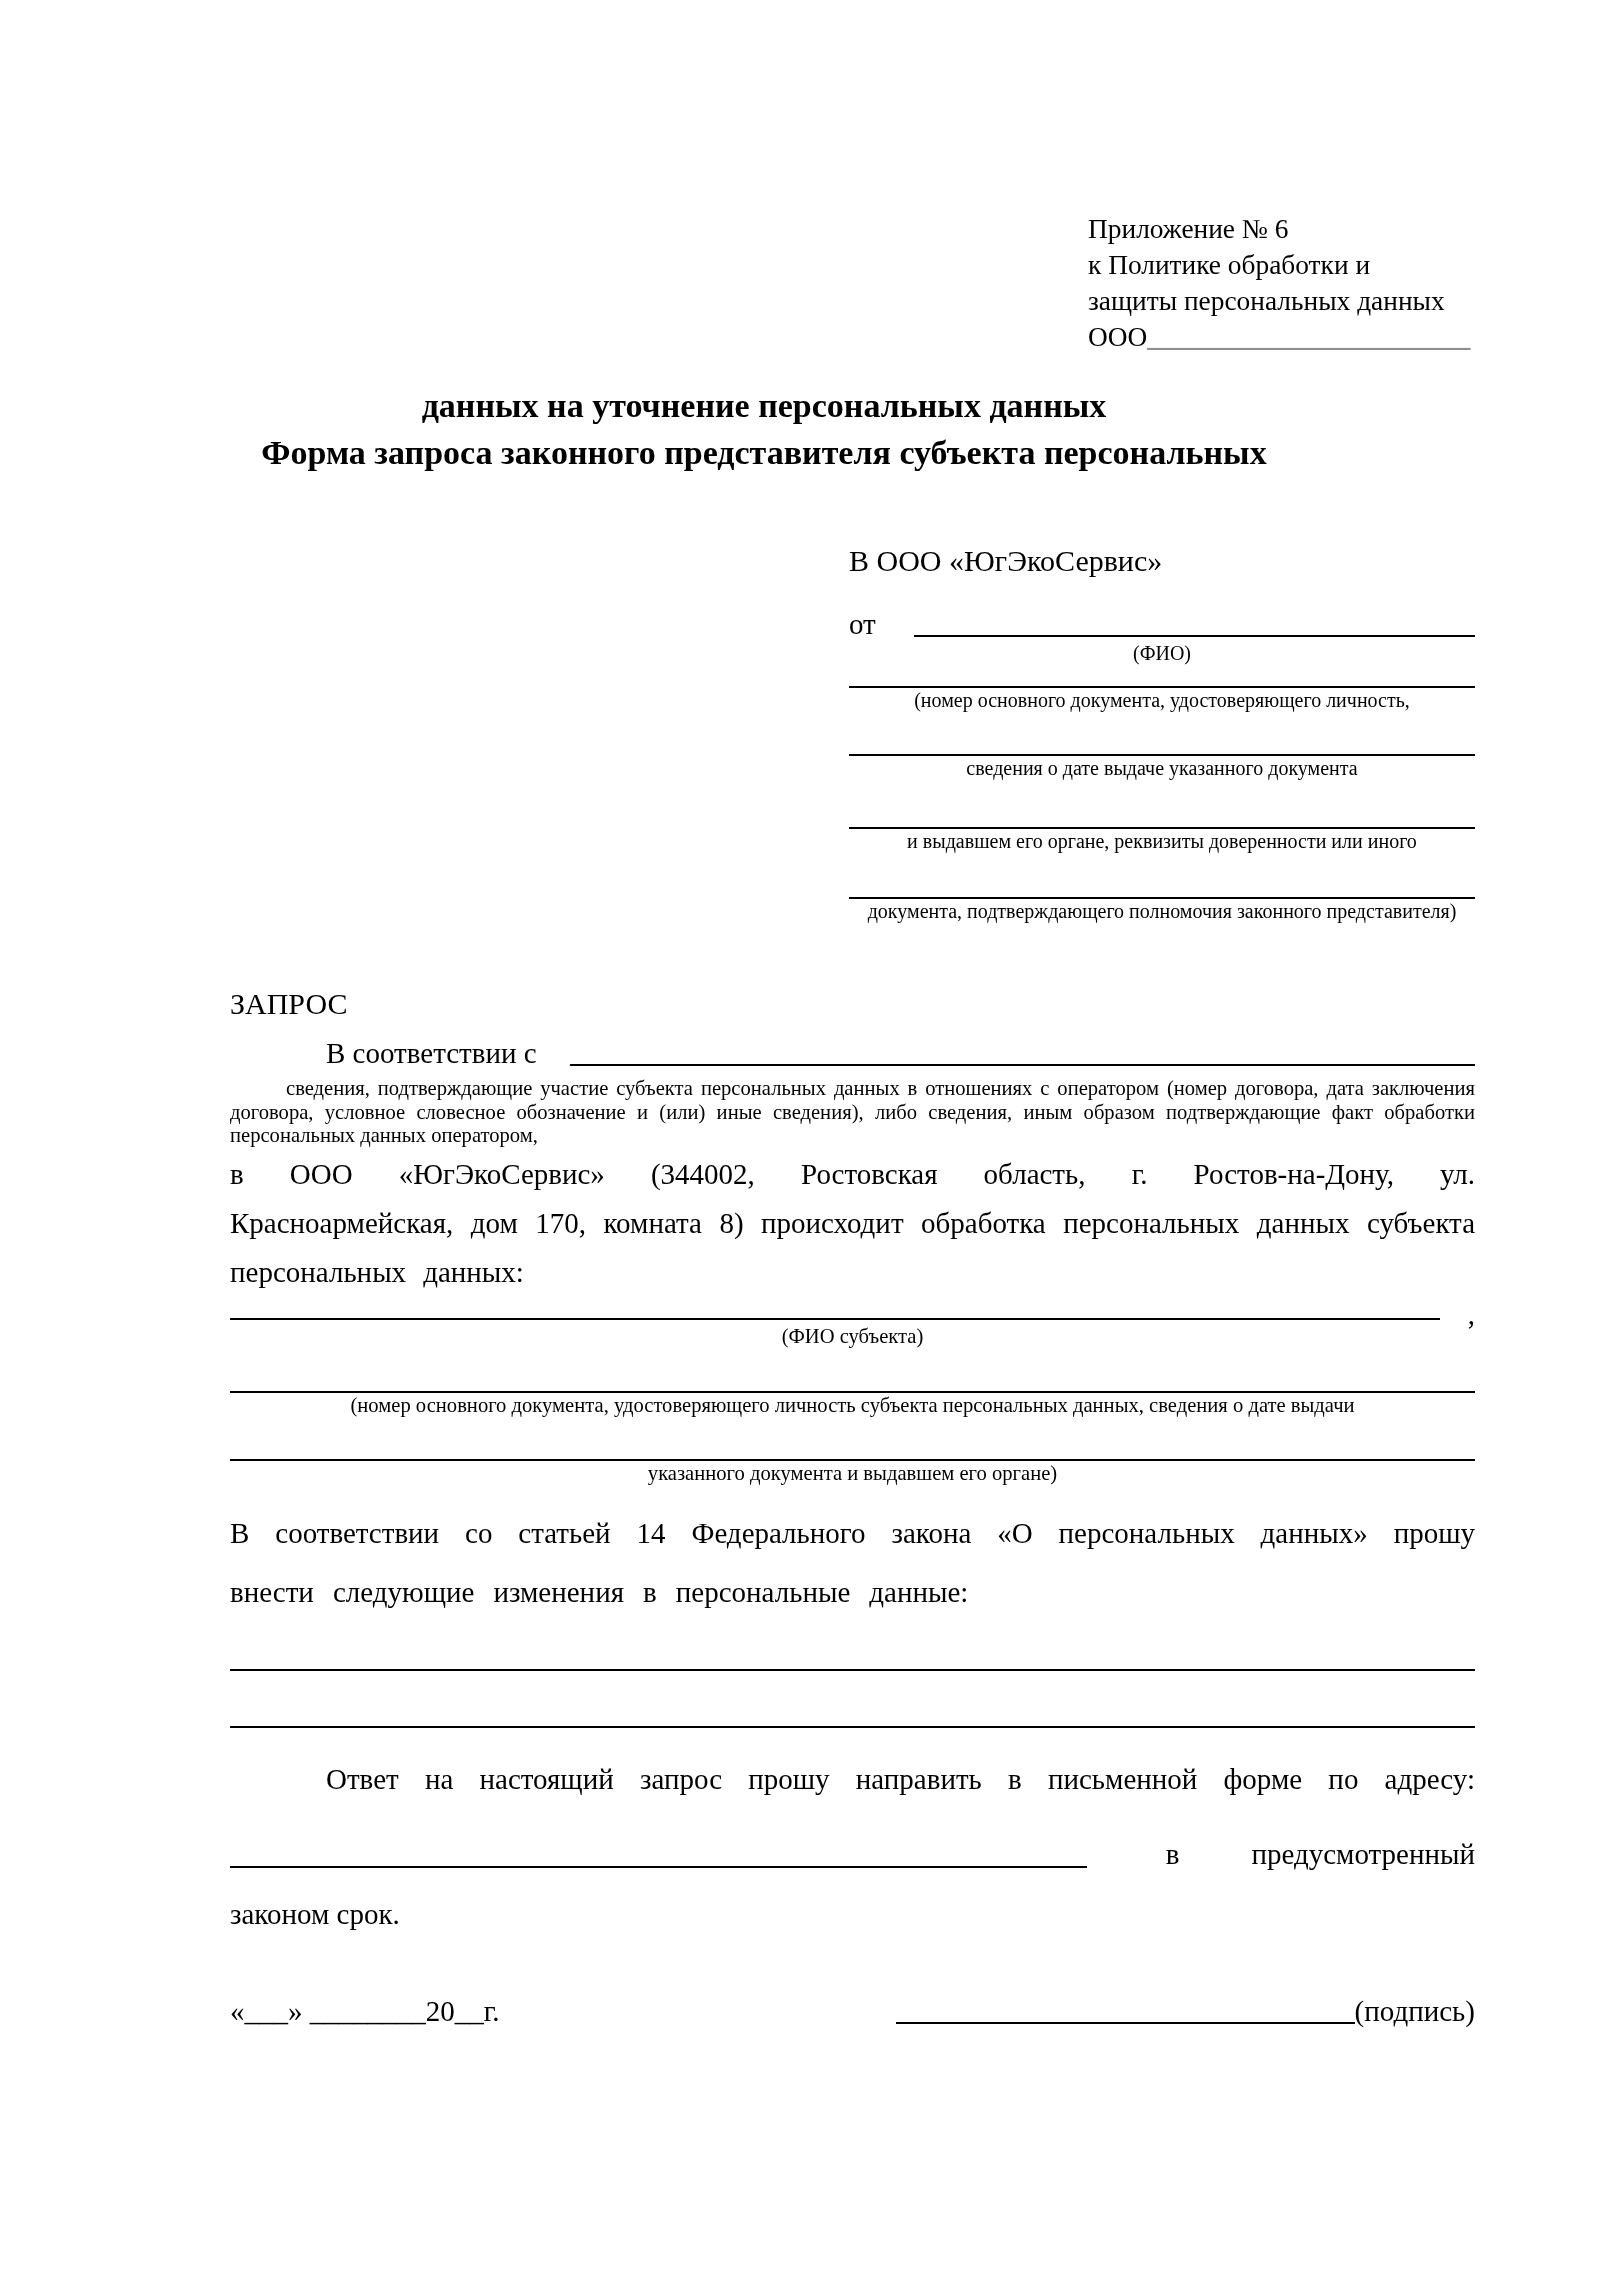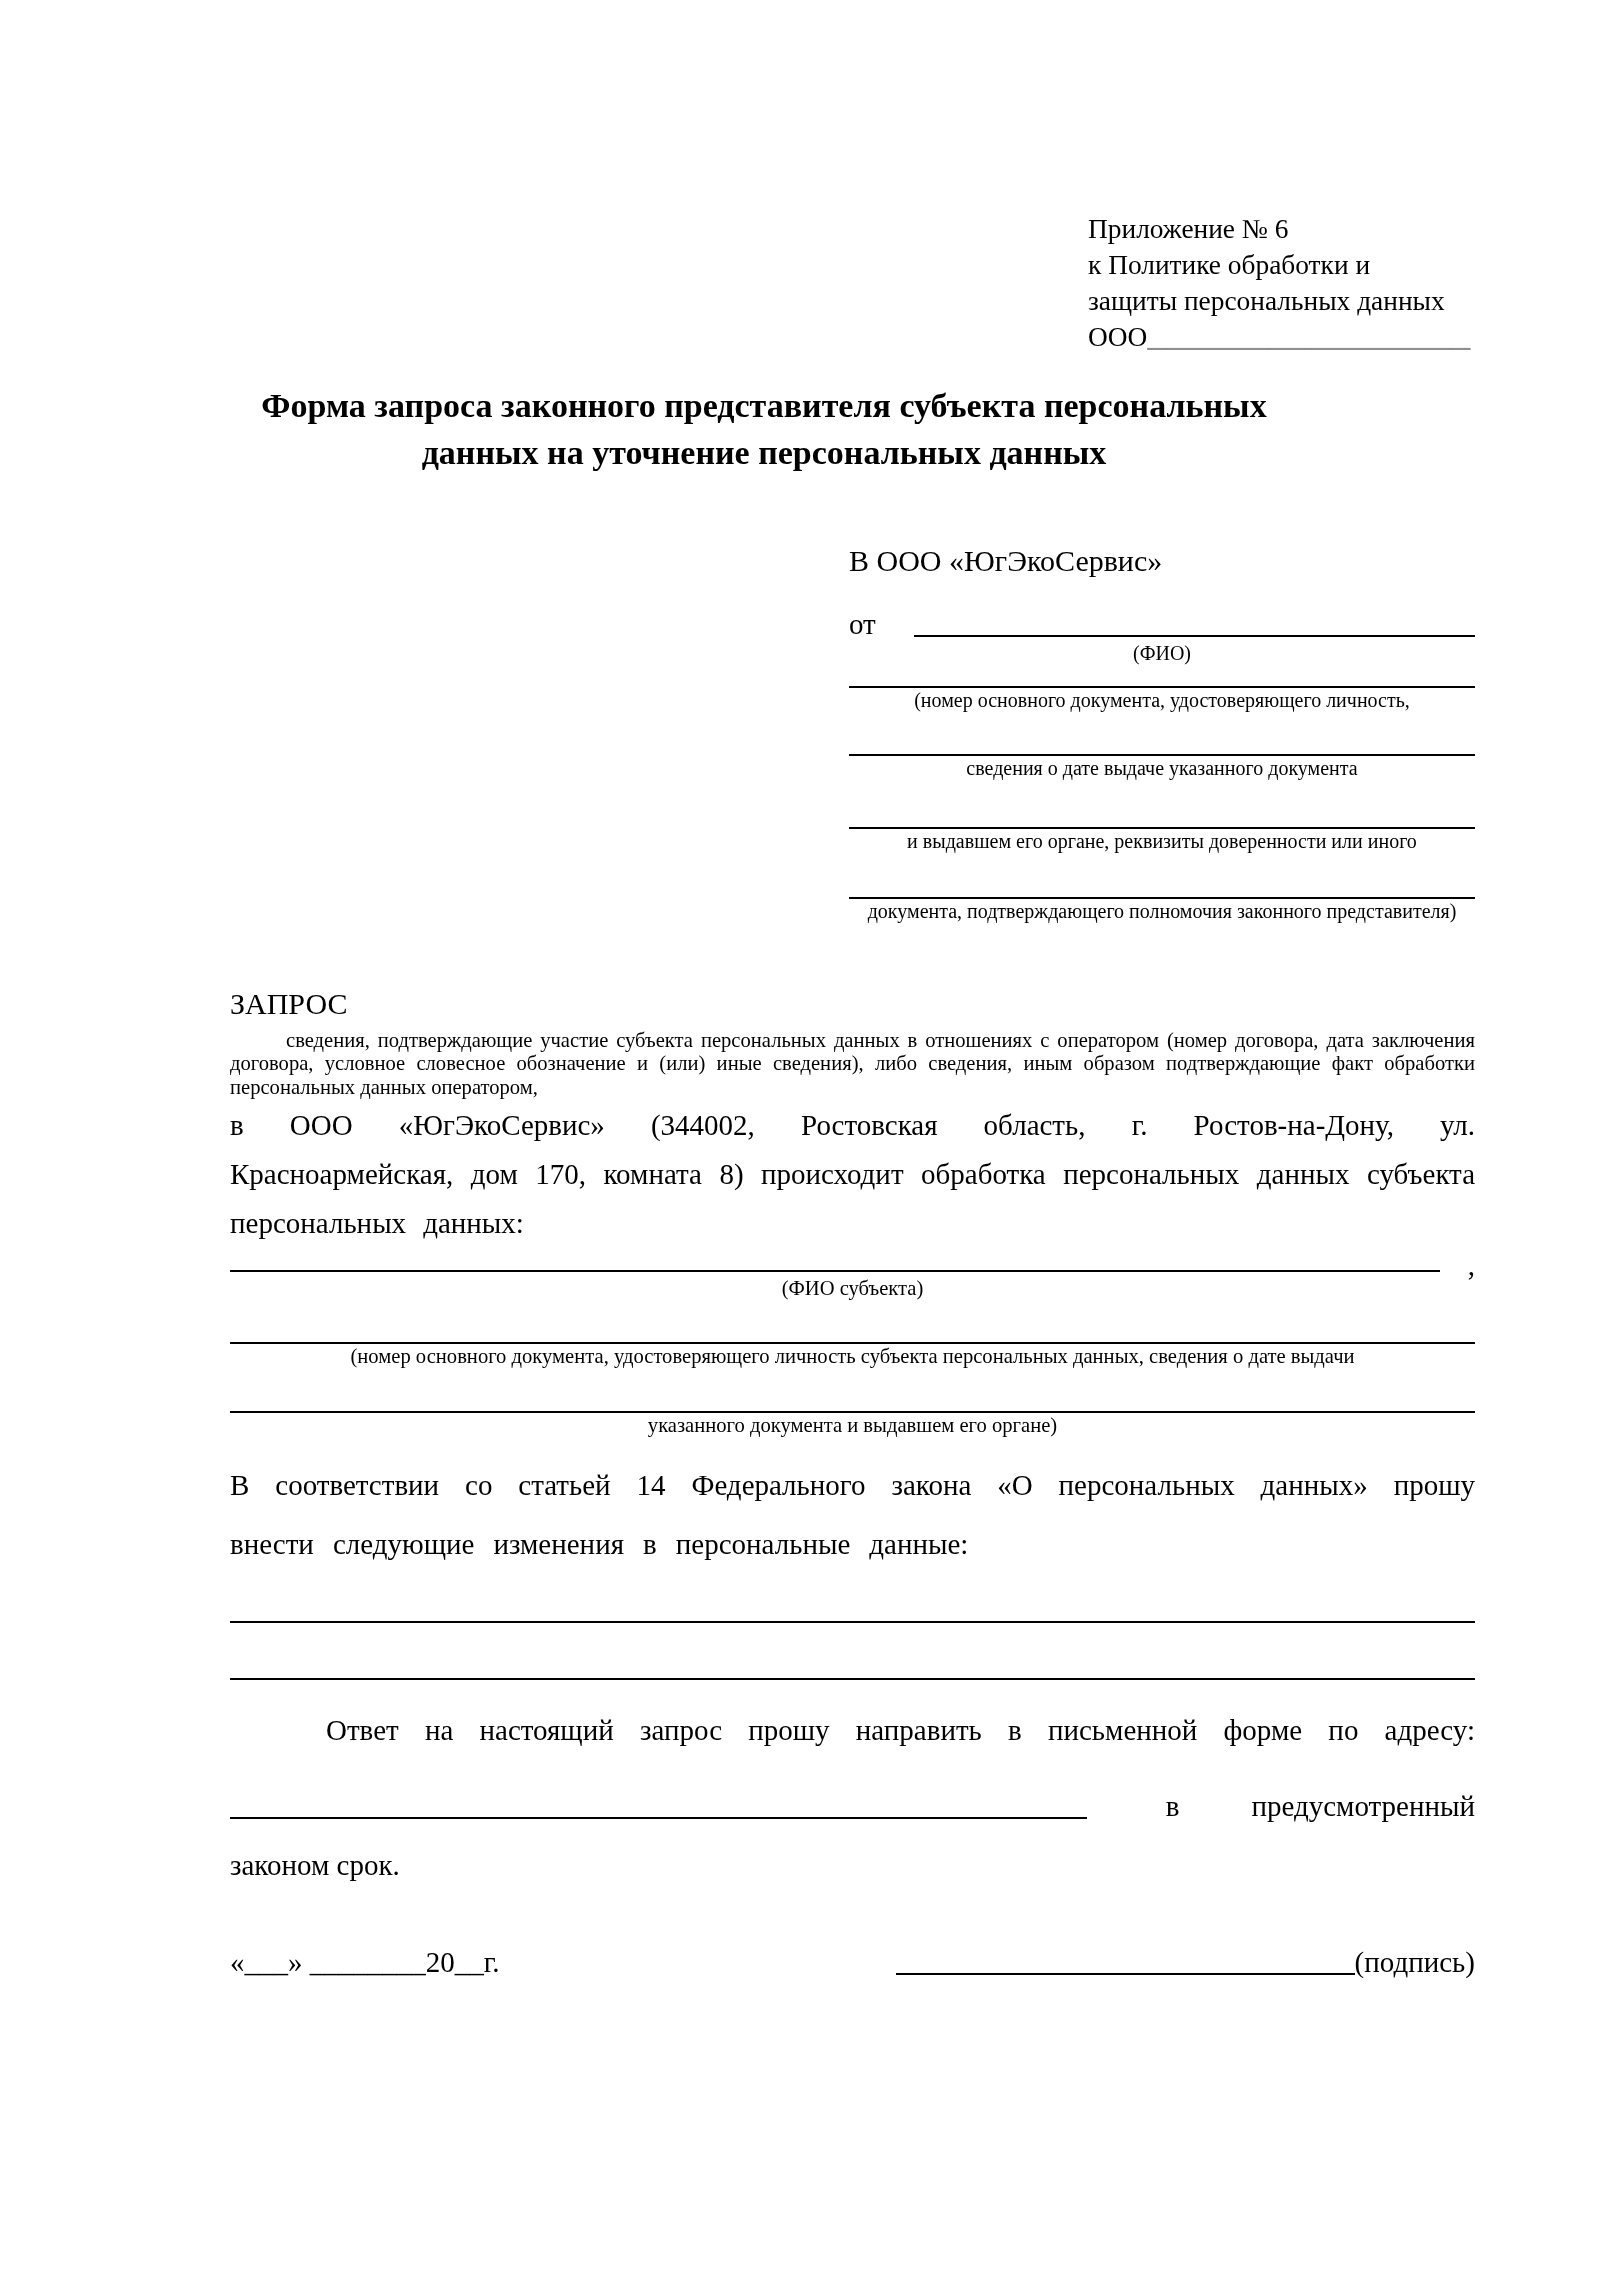--- a/index.html
+++ b/index.html
@@ -60,22 +60,22 @@
 <div class="page">
 
   <div class="hdr">
     <div>Приложение № 6</div>
     <div>к Политике обработки и</div>
     <div>защиты персональных данных</div>
     <div><span>ООО</span><span class="us">______________________</span></div>
   </div>
 
   <div class="title">
+    <div>данных на уточнение персональных данных</div>
     <div>Форма запроса законного представителя субъекта персональных</div>
-    <div>данных на уточнение персональных данных</div>
   </div>
 
   <div class="addr-col">
     <div class="addr-to">В ООО «ЮгЭкоСервис»</div>
     <div class="row from-row">
       <span class="lbl">от</span>
       <span class="fill"></span>
     </div>
     <div class="cap">(ФИО)</div>
 
@@ -87,20 +87,24 @@
 
     <div class="blank b3"></div>
     <div class="cap">и выдавшем его органе, реквизиты доверенности или иного</div>
 
     <div class="blank b4"></div>
     <div class="cap">документа, подтверждающего полномочия законного представителя)</div>
   </div>
 
   <div class="zapros">ЗАПРОС</div>
 
+  <div class="row intro-row">
+    <span class="lbl">В соответствии с</span>
+    <span class="fill"></span>
+  </div>
 
   <div class="fineprint">сведения, подтверждающие участие субъекта персональных данных в отношениях с оператором (номер договора, дата заключения договора, условное словесное обозначение и (или) иные сведения), либо сведения, иным образом подтверждающие факт обработки персональных данных оператором,</div>
 
   <div class="op-par">в ООО «ЮгЭкоСервис» (344002, Ростовская область, г. Ростов-на-Дону, ул. Красноармейская, дом 170, комната 8) происходит обработка персональных данных субъекта персональных данных:</div>
 
   <div class="row comma-row">
     <span class="fill"></span>
     <span class="comma">,</span>
   </div>
   <div class="fw-cap">(ФИО субъекта)</div>

